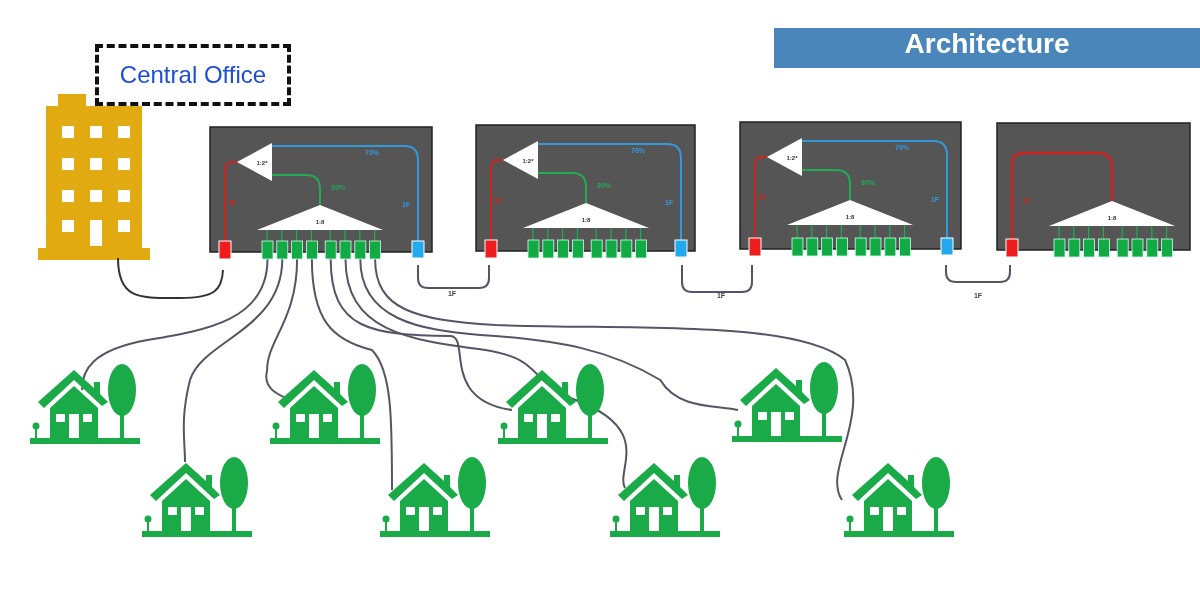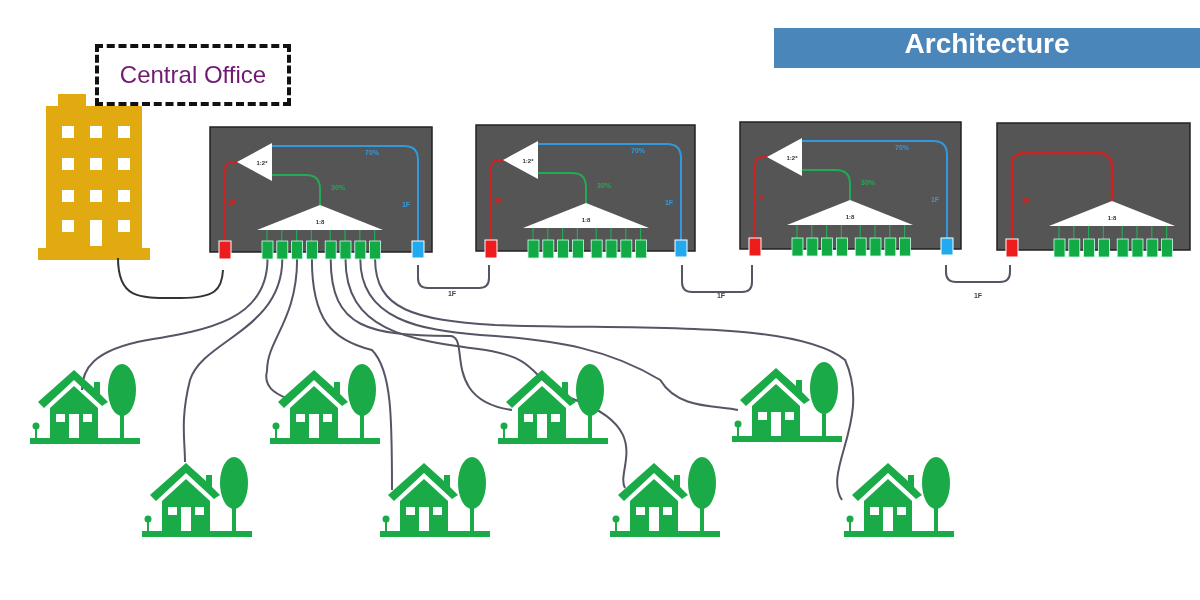--- a/index.html
+++ b/index.html
@@ -1,20 +1,20 @@
 <!DOCTYPE html>
 <html><head>
 <meta charset="utf-8">
 <style>
   html,body{margin:0;padding:0;background:#ffffff;}
   body{width:1200px;height:600px;position:relative;overflow:hidden;font-family:"Liberation Sans",sans-serif;}
   #title-banner{position:absolute;left:774px;top:28px;width:426px;height:40px;background:#4a86b9;}
   #title-text{position:absolute;left:0;right:0;top:-4px;text-align:center;color:#ffffff;font-weight:bold;font-size:28px;line-height:40px;font-family:"Liberation Sans",sans-serif;}
   #co-label-box{position:absolute;left:95px;top:44px;width:196px;height:62px;border:4px dashed #111;box-sizing:border-box;background:transparent;}
-  #co-label-text{position:absolute;left:0;right:0;top:0;bottom:0;display:flex;align-items:center;justify-content:center;font-size:24px;color:#701a75;font-family:"Liberation Sans",sans-serif;}
+  #co-label-text{position:absolute;left:0;right:0;top:0;bottom:0;display:flex;align-items:center;justify-content:center;font-size:24px;color:#1d4ed8;font-family:"Liberation Sans",sans-serif;}
   svg#diagram{position:absolute;left:0;top:0;}
   .lbl{font-family:"Liberation Sans",sans-serif;font-weight:bold;}
 </style>
 </head>
 <body>
 
 <div id="title-banner">
   <div id="title-text">Architecture</div>
 </div>
 

